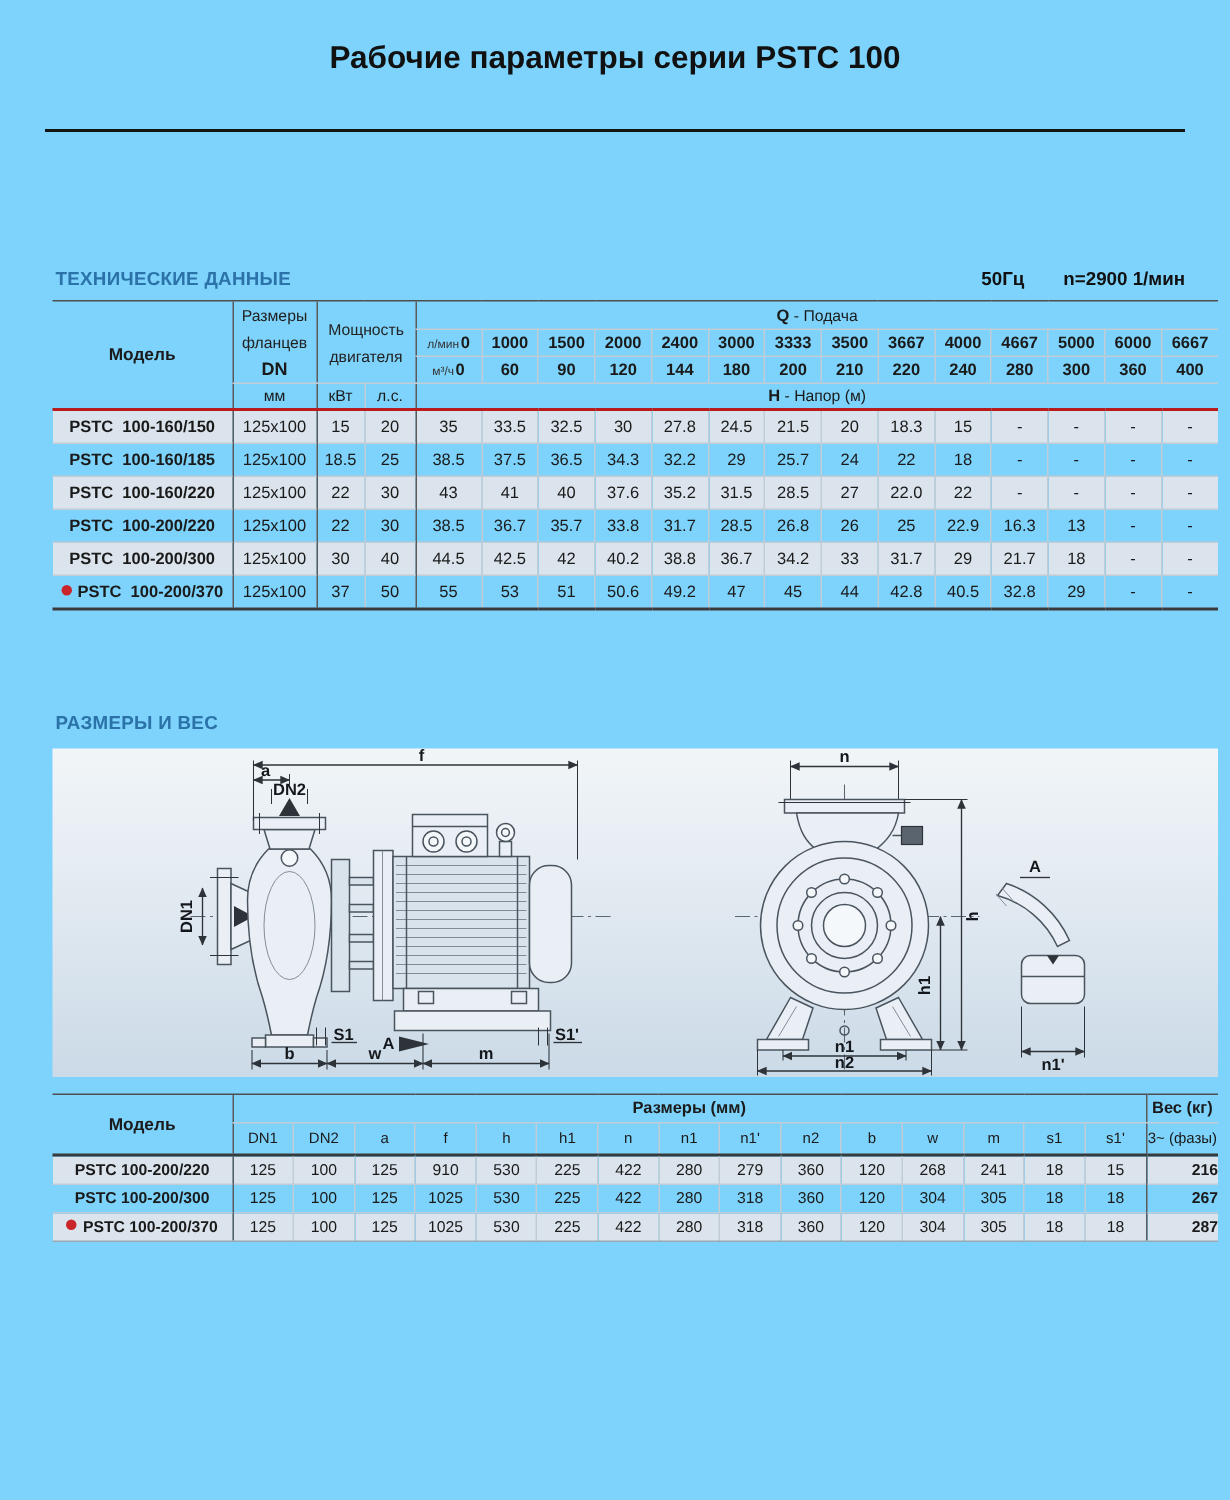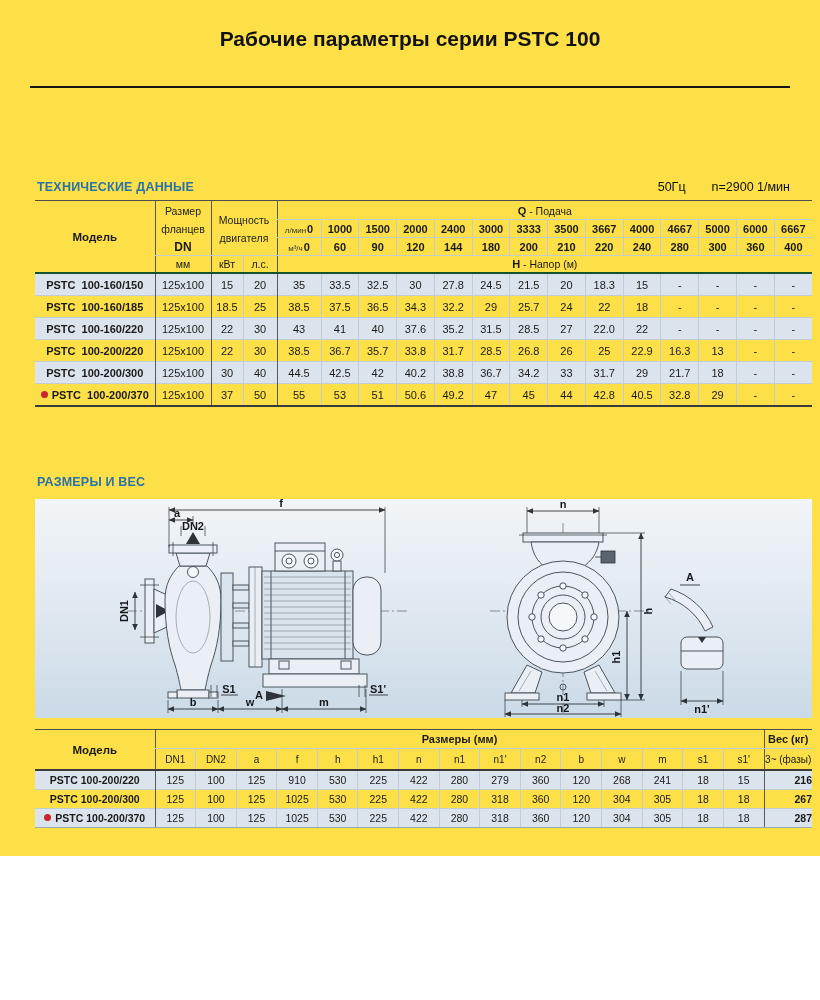--- a/index.html
+++ b/index.html
@@ -1,40 +1,40 @@
 <!DOCTYPE html>
 <html><head>
 <meta charset="utf-8">
 <style>
   html,body{margin:0;padding:0;background:#ffffff;}
   body{font-family:"Liberation Sans",sans-serif;color:#1a1a1a;}
-  .page{width:820px;height:856px;overflow:hidden;position:relative;background:#fde047;}
+  .page{width:820px;height:1000px;overflow:hidden;position:relative;background:#7dd3fc;}
 
   h1.title{margin:0;text-align:center;font-size:21px;font-weight:bold;color:#111;}
   .t1{padding-top:27px;}
   .t2{margin-top:138px !important;}
 
   .divider{width:760px;margin:35px 0 0 30px;border-bottom:2px solid #141414;}
 
   .sec-row{display:flex;justify-content:space-between;align-items:baseline;margin:89px 30px 5px 37px;}
   .sec-row-2{margin:68px 30px 10px 37px;}
   .sec-title{color:#2b72a8;font-weight:bold;font-size:12.5px;letter-spacing:.2px;text-align:right;}
-  .sec-right span{font-weight:normal;font-size:12.5px;color:#101010;}
+  .sec-right span{font-weight:bold;font-size:12.5px;color:#101010;}
   .sec-right .sp{display:inline-block;width:26px;}
 
   table{border-collapse:collapse;table-layout:fixed;margin-left:35px;width:777px;}
   th,td{padding:0;text-align:center;vertical-align:middle;border-left:1px solid #c2ccd4;overflow:hidden;}
   th:first-child,td:first-child{border-left:none;}
   .sep{border-left:1.5px solid #5a5a5a !important;}
 
   
   .tech thead tr:first-child th{border-top:1px solid #4e4e4e;}
   .tech thead th{border-bottom:1px solid #c2ccd4;}
   .tech tbody td{border-top:1px solid #c2ccd4;font-size:11px;height:21px;}
-  .tech tbody tr:first-child td{border-top:2px solid #14532d;}
+  .tech tbody tr:first-child td{border-top:2px solid #b91c1c;}
   .tech tbody tr:last-child td{border-bottom:2px solid #3a3a3a;}
   .tech tbody tr:nth-child(odd){background:#dbe4ec;}
   .tech .c-model{font-weight:bold;font-size:11.5px;}
   .tech .c-flange span,.tech .c-power span{font-weight:normal;font-size:10.5px;line-height:13px;color:#222;}
   .tech .c-flange b.dn{font-size:12px;}
   .tech .q-head{height:16px;}
   .tech .q-head b,.tech .h-head b{font-size:11px;}
   .tech .suffix{font-weight:normal;font-size:10.5px;}
   .tech .q-row th{font-weight:bold;font-size:11px;height:17px;}
   .tech .unit-row th{font-weight:normal;font-size:10.5px;height:16px;margin-left:12px;}
@@ -105,21 +105,21 @@
         <col>
         <col>
         <col>
         <col>
         <col>
     </colgroup>
     <thead>
       <tr>
         <th rowspan="4" class="c-model">Модель</th>
         <th rowspan="3" class="sep c-flange">
-          <span>Размер</span><br>
+          <span>Размеры</span><br>
           <span>фланцев</span><br>
           <b class="dn">DN</b>
         </th>
         <th rowspan="3" colspan="2" class="sep c-power">
           <span>Мощность</span><br>
           <span>двигателя</span>
         </th>
         <th colspan="14" class="sep q-head"><b>Q</b><span class="suffix"> - Подача</span></th>
       </tr>
       <tr class="q-row">

